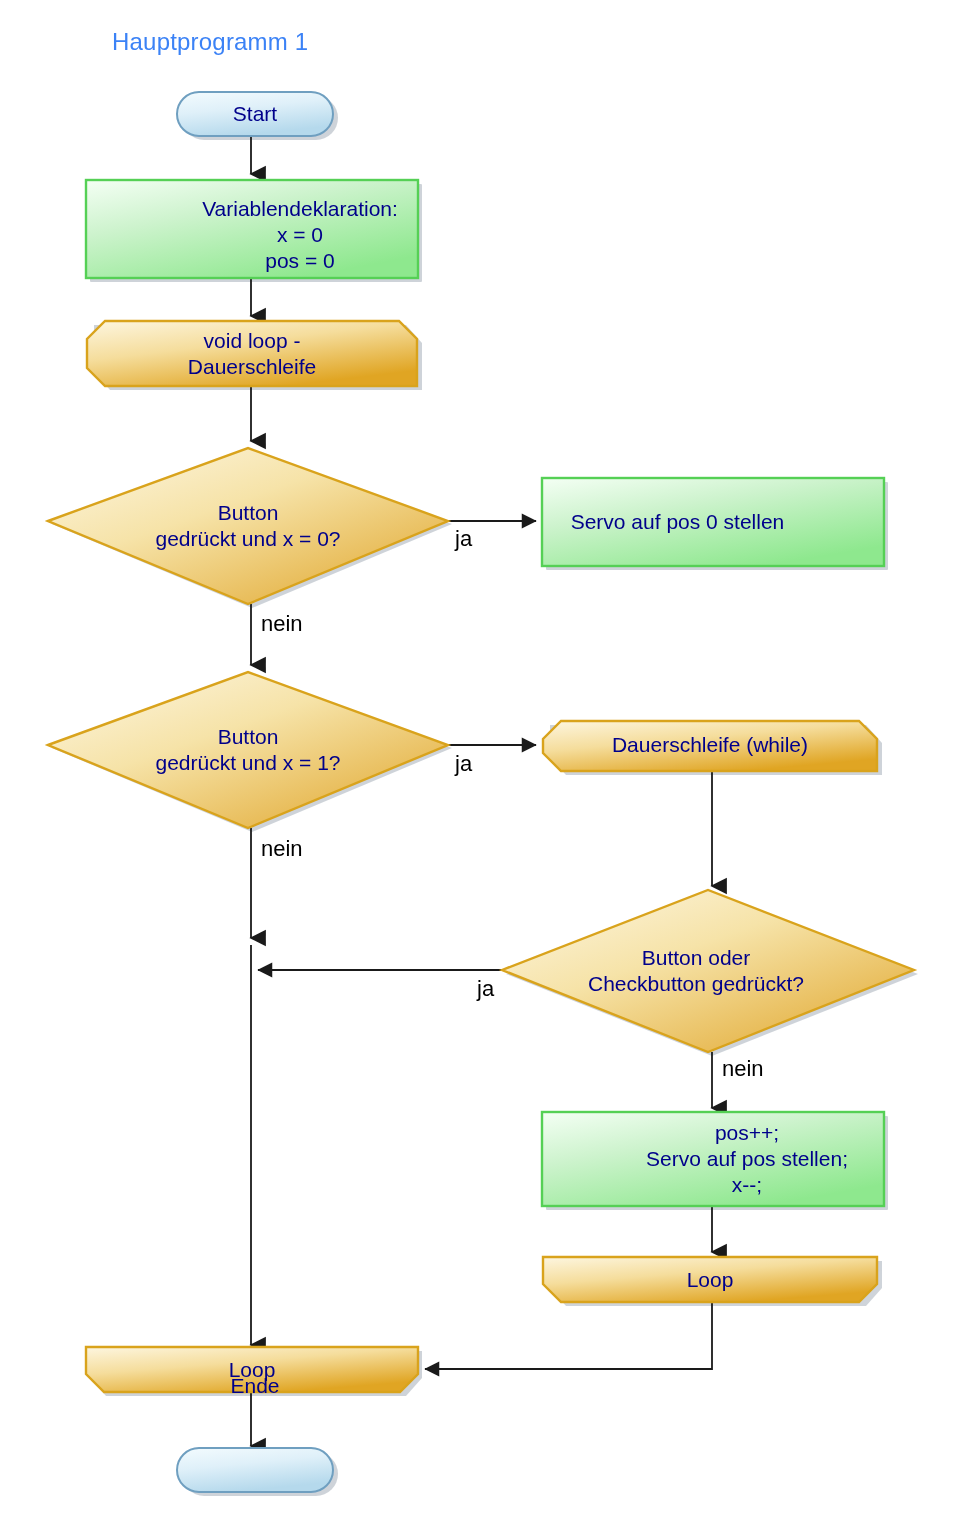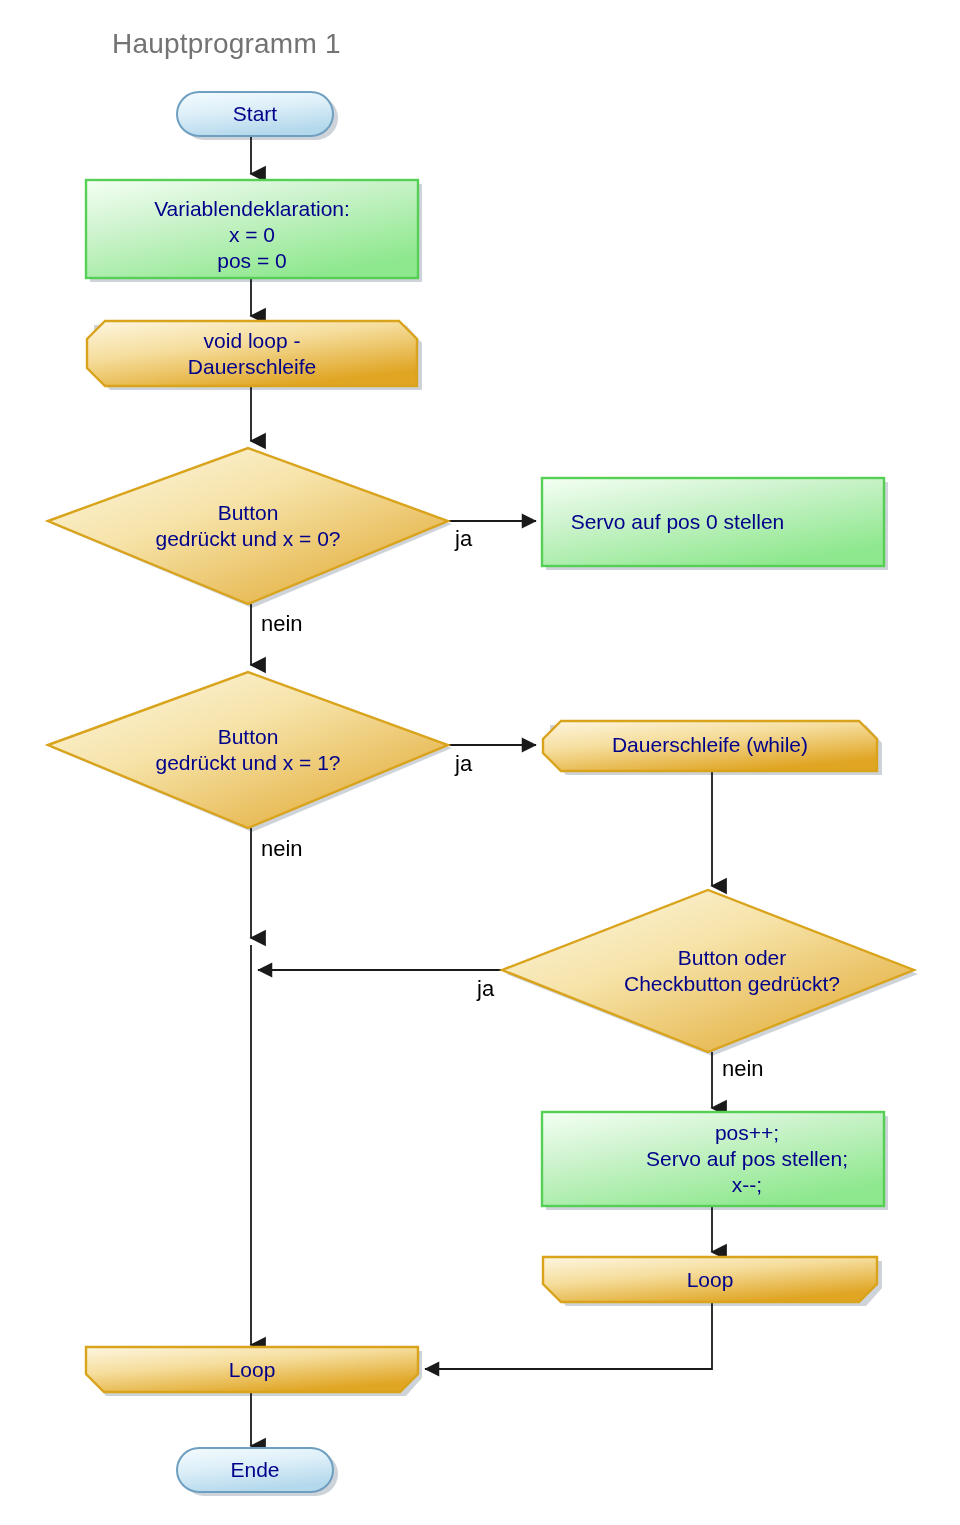--- a/index.html
+++ b/index.html
@@ -42,23 +42,23 @@
     color: #000000;
     font-family: "Liberation Sans", sans-serif;
     font-size: 22px;
     line-height: 22px;
     white-space: pre;
   }
   #diagram-title {
     position: absolute;
     left: 112px;
     top: 28px;
-    color: #737373;
+    color: #3b82f6;
     font-family: "Liberation Sans", sans-serif;
-    font-size: 28px;
+    font-size: 24px;
     letter-spacing: 0.2px;
     white-space: pre;
   }
 </style>
 </head>
 <body>
 
 <div id="canvas">
 
   <div id="diagram-title">Hauptprogramm 1</div>
@@ -160,49 +160,49 @@
 
     <path d="M543,1257 L877,1257 L877,1284 L859,1302 L561,1302 L543,1284 z" fill="url(#gradLoop)" stroke="#d9a31c" stroke-width="2.4" stroke-linejoin="miter"></path>
 
     <path d="M86,1347 L418,1347 L418,1374 L400,1392 L104,1392 L86,1374 z" fill="url(#gradLoop)" stroke="#d9a31c" stroke-width="2.4" stroke-linejoin="miter"></path>
 
     <rect x="177" y="1448" width="156" height="44" rx="22" ry="22" fill="url(#gradTerm)" stroke="#6f9fc0" stroke-width="2"></rect>
   </svg>
 
   <div class="node-label" style="left:177px; top:92px; width:156px; height:44px;">Start</div>
 
-  <div class="node-label" style="left:86px; top:180px; width:332px; height:110px;">Variablendeklaration:
+  <div class="node-label" style="left:86px; top:180px; width:332px; height:110px;padding-left:48px;">Variablendeklaration:
 x = 0
 pos = 0</div>
 
   <div class="node-label" style="left:87px; top:321px; width:330px; height:65px;">void loop -
 Dauerschleife</div>
 
   <div class="node-label" style="left:48px; top:448px; width:400px; height:156px;">Button
 gedrückt und x = 0?</div>
 
   <div class="node-label" style="left:542px; top:478px; width:271px; height:88px;">Servo auf pos 0 stellen</div>
 
   <div class="node-label" style="left:48px; top:672px; width:400px; height:156px;">Button
 gedrückt und x = 1?</div>
 
   <div class="node-label" style="left:543px; top:721px; width:334px; height:47px;">Dauerschleife (while)</div>
 
-  <div class="node-label" style="left:526px; top:890px; width:412px; height:162px;">Button oder
+  <div class="node-label" style="left:490px; top:890px; width:412px; height:162px;">Button oder
 Checkbutton gedrückt?</div>
 
   <div class="node-label" style="left:542px; top:1112px; width:342px; height:94px;padding-left:34px;">pos++;
 Servo auf pos stellen;
 x--;</div>
 
   <div class="node-label" style="left:543px; top:1257px; width:334px; height:45px;">Loop</div>
 
   <div class="node-label" style="left:86px; top:1347px; width:332px; height:45px;">Loop</div>
 
-  <div class="node-label" style="left:177px; top:1448px; width:156px; height:44px;">Ende</div>
+  <div class="node-label" style="left:177px; top:1364px; width:156px; height:44px;">Ende</div>
 
   <div class="edge-label" style="left:455px; top:528px;">ja</div>
   <div class="edge-label" style="left:261px; top:613px;">nein</div>
   <div class="edge-label" style="left:455px; top:753px;">ja</div>
   <div class="edge-label" style="left:261px; top:838px;">nein</div>
   <div class="edge-label" style="left:477px; top:978px;">ja</div>
   <div class="edge-label" style="left:722px; top:1058px;">nein</div>
 
 </div>
 

